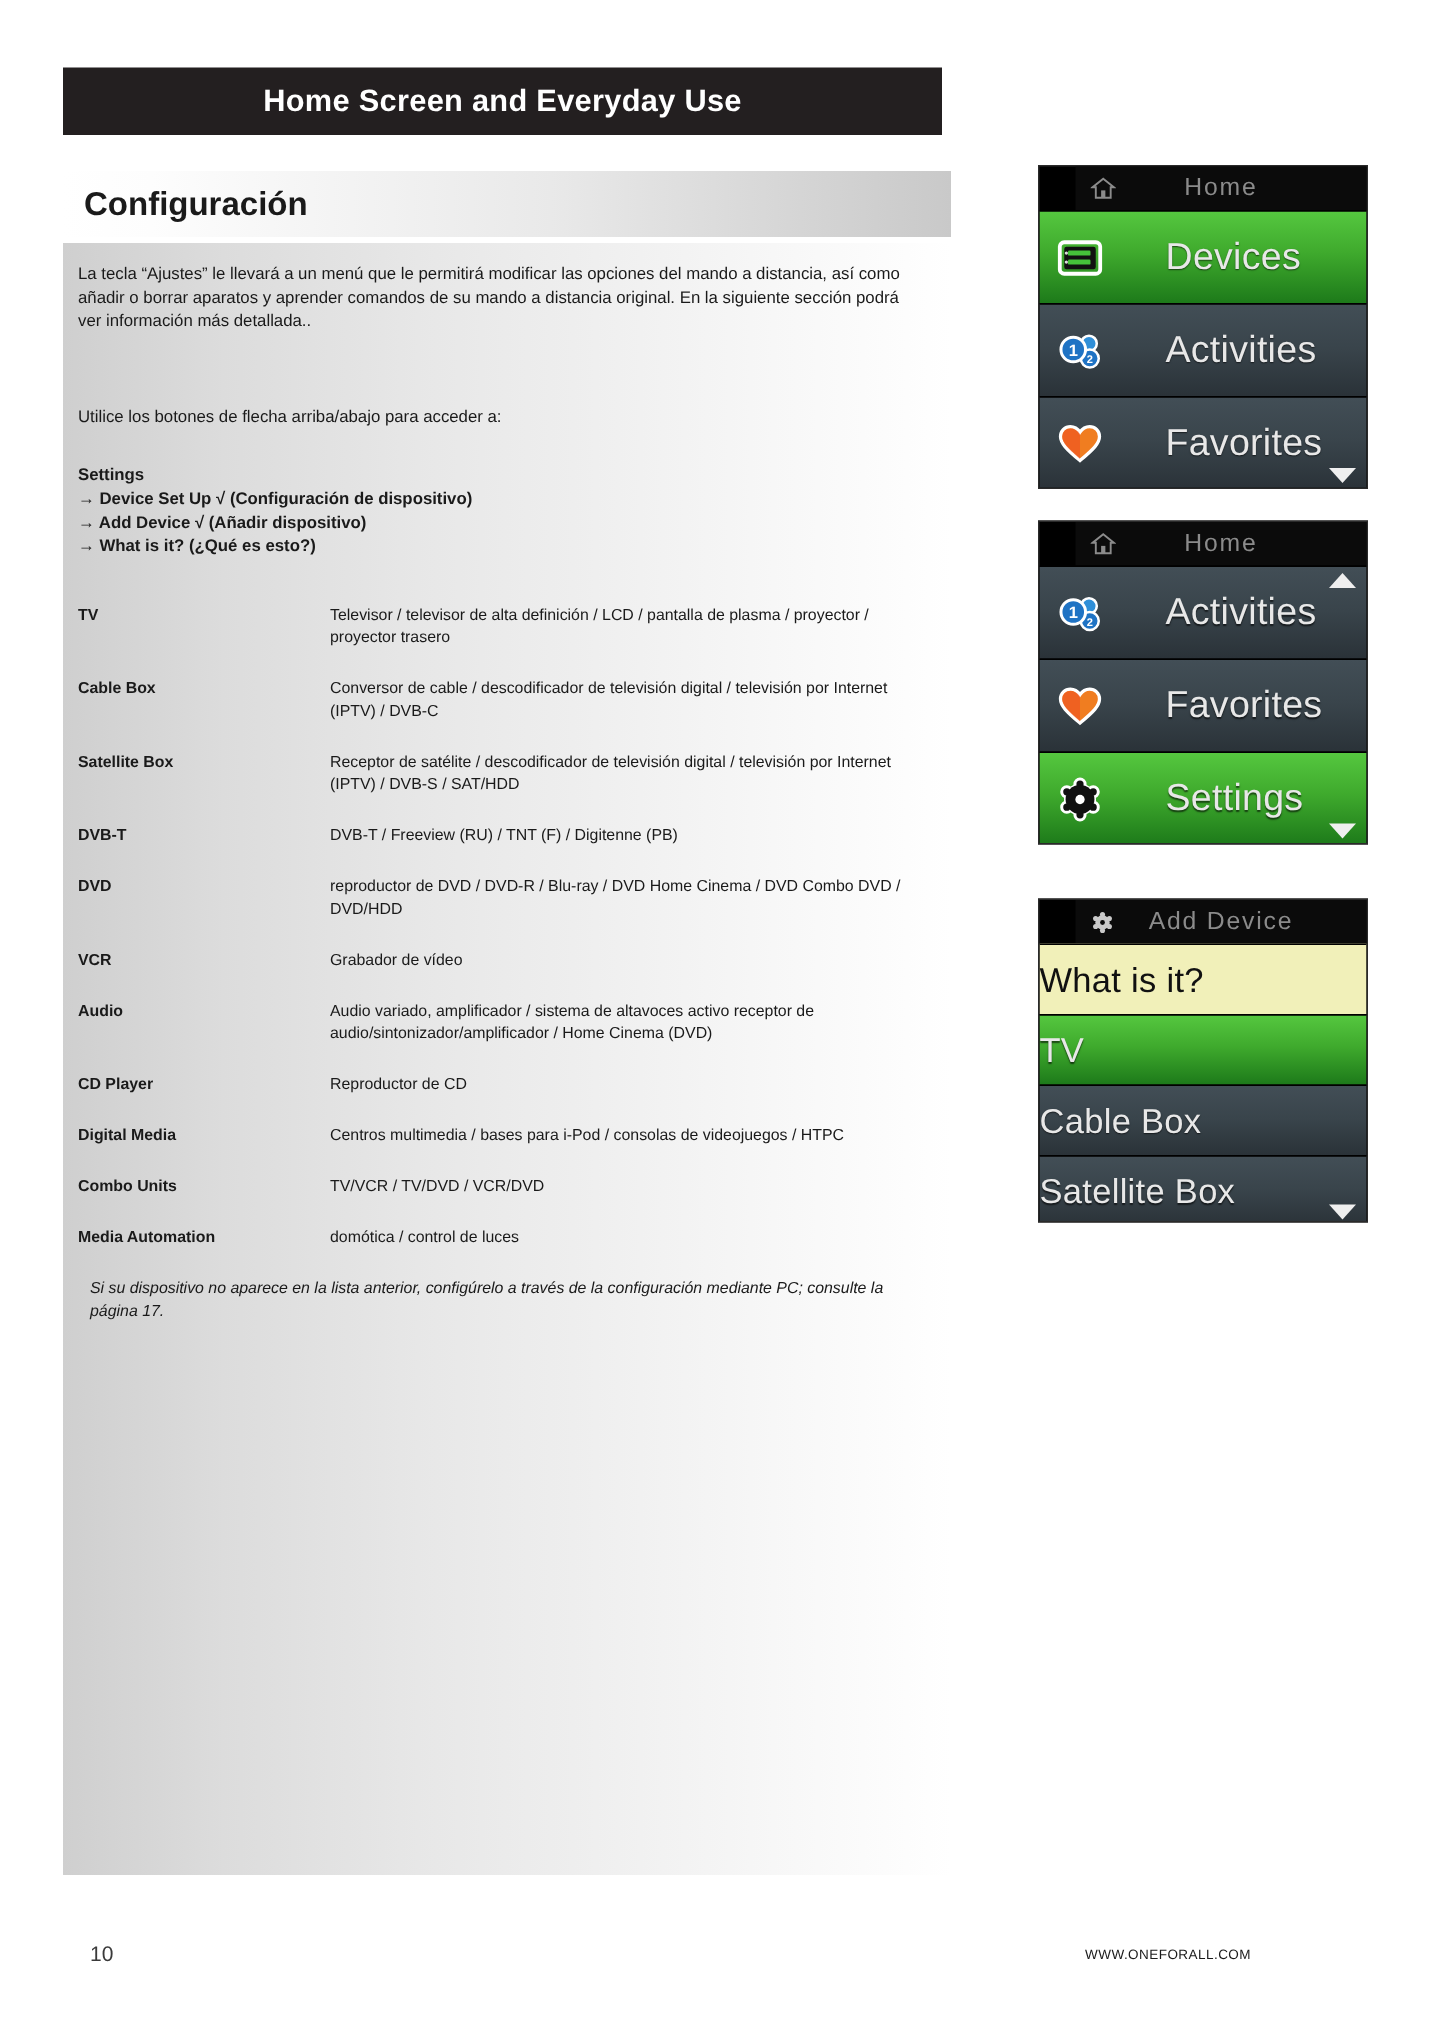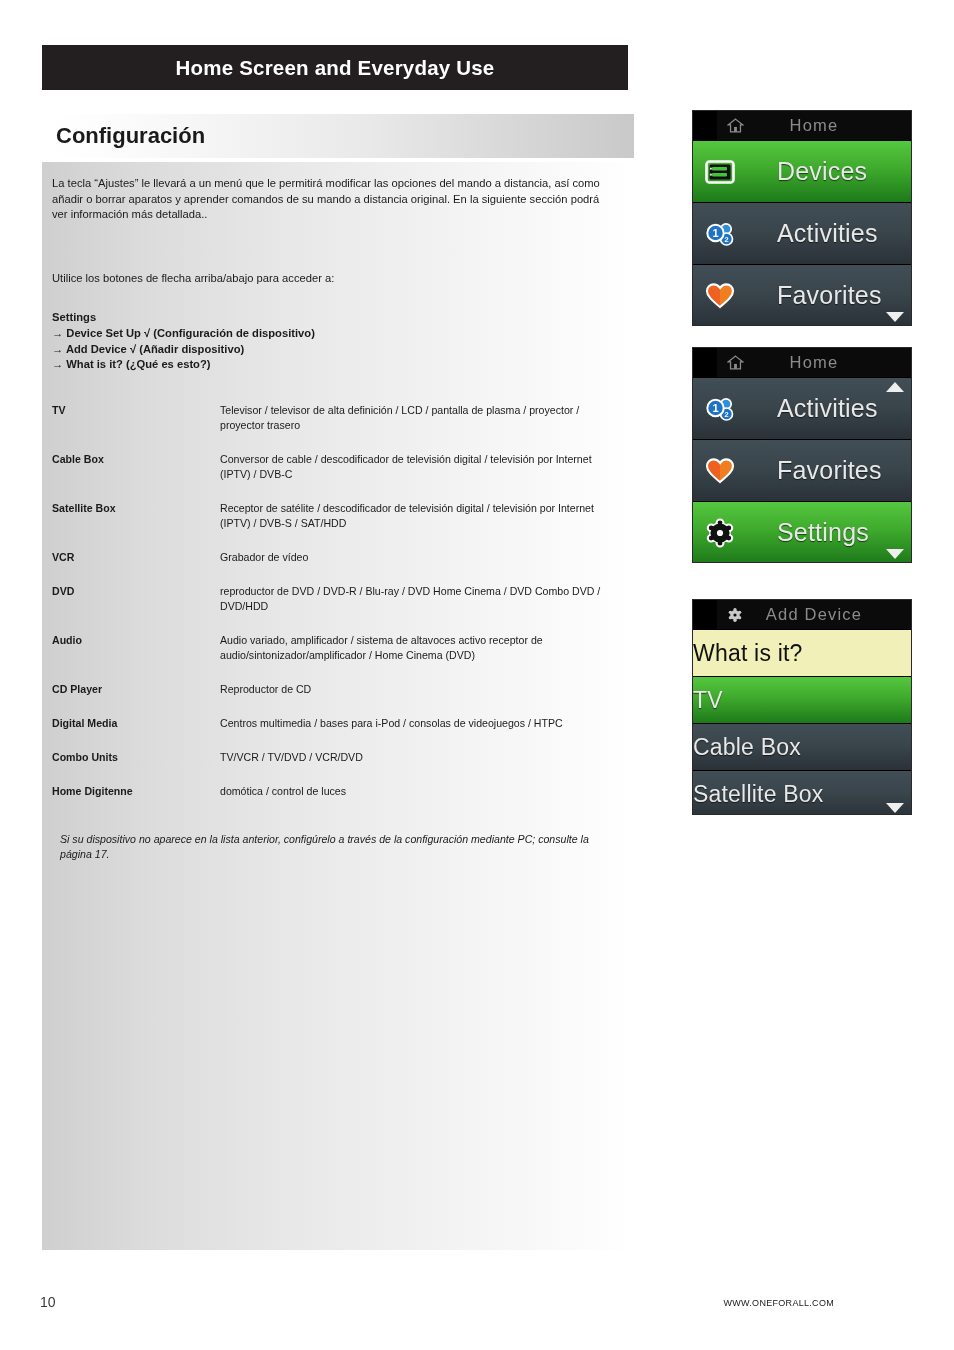--- a/index.html
+++ b/index.html
@@ -56,21 +56,21 @@
   .dev-table { width: 100%; border-collapse: collapse; margin-top: 30px; }
   .dev-table td { vertical-align: top; padding: 0 0 19px 0; }
   .dev-term {
     width: 168px; font-size: 10.6px; font-weight: bold; color: #1a1a1a;
     line-height: 15px; padding-left: 8px;
   }
   .dev-def { font-size: 10.6px; color: #1a1a1a; line-height: 15px; }
 
   .note {
     font-size: 10.6px; font-style: italic; color: #1a1a1a; line-height: 15px;
-    padding-left: 8px; margin-top: 14px; max-width: 570px;
+    padding-left: 8px; max-width: 570px;
   }
 
   
   .screen {
     position: absolute; width: 220px;
     background: #000; border: 1px solid #2a2a2a;
     overflow: hidden;
   }
   .screen.s1 { left: 692px; top: 110px; height: 216px; }
   .screen.s2 { left: 692px; top: 347px; height: 216px; }
@@ -121,21 +121,21 @@
   .scroll-arrow {
     position: absolute; right: 7px; bottom: 4px;
     width: 0; height: 0;
     border-left: 9px solid transparent; border-right: 9px solid transparent;
   }
   .scroll-arrow.down { border-top: 10px solid #efefef; }
   .scroll-arrow.up   { border-bottom: 10px solid #efefef; }
 
   
   .pg-num {
-    position: absolute; left: 40px; top: 1294px;
+    position: absolute; left: 60px; top: 1294px;
     font-size: 14px; color: #3a3a3a;
   }
   .site {
     position: absolute; right: 44px; top: 1298px;
     font-size: 9px; font-weight: normal; color: #1a1a1a; letter-spacing: 0.3px;
   }
 </style>
 </head>
 <body>
 
@@ -167,45 +167,49 @@
         </tr>
         <tr>
           <td class="dev-term">Cable Box</td>
           <td class="dev-def">Conversor de cable / descodificador de televisión digital / televisión por Internet (IPTV) / DVB-C</td>
         </tr>
         <tr>
           <td class="dev-term">Satellite Box</td>
           <td class="dev-def">Receptor de satélite / descodificador de televisión digital / televisión por Internet (IPTV) / DVB-S / SAT/HDD</td>
         </tr>
         <tr>
+          <td class="dev-term">DVB-T</td>
+          <td class="dev-def">DVB-T / Freeview (RU) / TNT (F) / Digitenne (PB)</td>
+        </tr>
+        <tr>
+          <td class="dev-term">DVD</td>
+          <td class="dev-def">reproductor de DVD / DVD-R / Blu-ray / DVD Home Cinema / DVD Combo DVD / DVD/HDD</td>
+        </tr>
+        <tr>
           <td class="dev-term">VCR</td>
           <td class="dev-def">Grabador de vídeo</td>
         </tr>
         <tr>
-          <td class="dev-term">DVD</td>
-          <td class="dev-def">reproductor de DVD / DVD-R / Blu-ray / DVD Home Cinema / DVD Combo DVD / DVD/HDD</td>
-        </tr>
-        <tr>
           <td class="dev-term">Audio</td>
           <td class="dev-def">Audio variado, amplificador / sistema de altavoces activo receptor de audio/sintonizador/amplificador / Home Cinema (DVD)</td>
         </tr>
         <tr>
           <td class="dev-term">CD Player</td>
           <td class="dev-def">Reproductor de CD</td>
         </tr>
         <tr>
           <td class="dev-term">Digital Media</td>
           <td class="dev-def">Centros multimedia / bases para i-Pod / consolas de videojuegos / HTPC</td>
         </tr>
         <tr>
           <td class="dev-term">Combo Units</td>
           <td class="dev-def">TV/VCR / TV/DVD / VCR/DVD</td>
         </tr>
         <tr>
-          <td class="dev-term">Home Digitenne</td>
+          <td class="dev-term">Media Automation</td>
           <td class="dev-def">domótica / control de luces</td>
         </tr>
       </tbody>
     </table>
 
     <p class="note">Si su dispositivo no aparece en la lista anterior, configúrelo a través de la configuración mediante PC; consulte la página 17.</p>
   </div>
 
   <div class="screen s1">
     <div class="sc-header">

